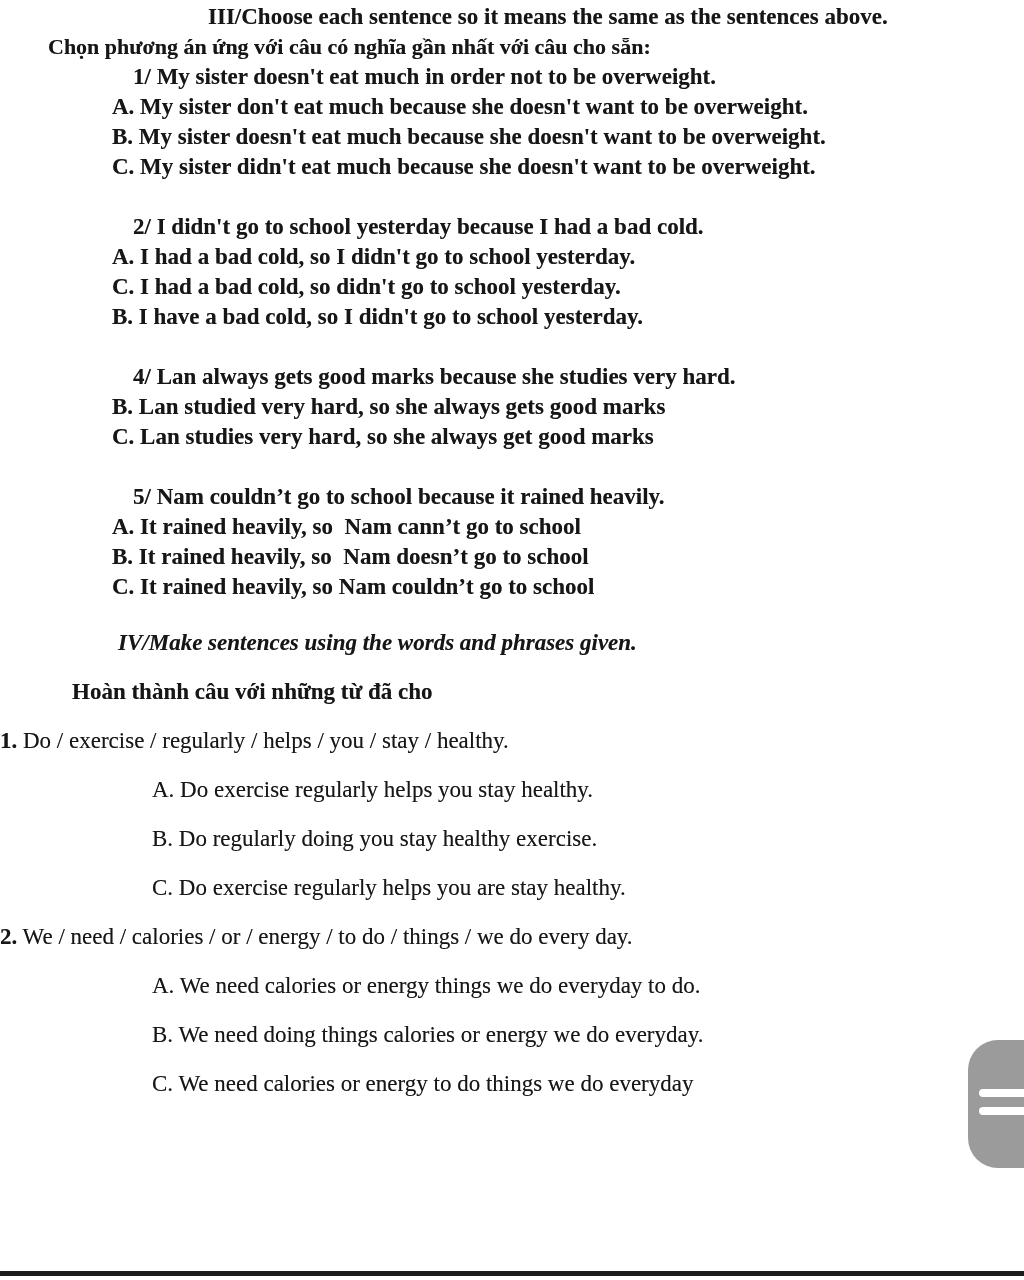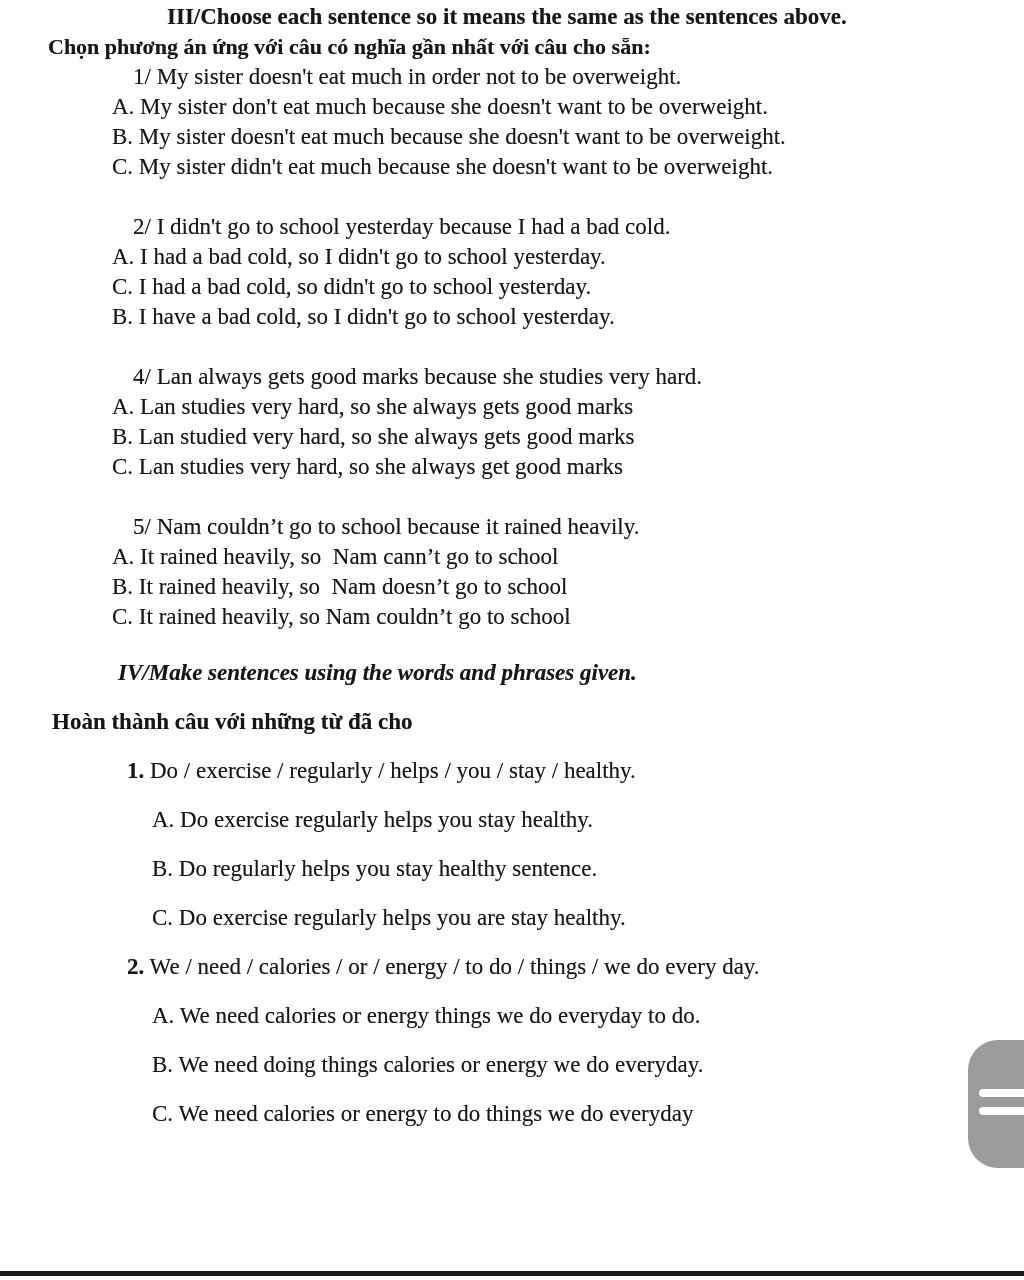--- a/index.html
+++ b/index.html
@@ -13,34 +13,34 @@
     overflow: hidden;
     font-family: "Liberation Serif", "DejaVu Serif", serif;
     color: #161616;
     text-shadow: 0 0 0.6px rgba(20,20,20,0.45);
   }
 
   .line { white-space: pre; }
 
   
   .t3 { height: 30px; line-height: 30px; font-size: 23px; }
-  .title3 { padding-left: 167px; font-weight: bold; }
+  .title3 { padding-left: 167px; font-weight: bold; margin-left: 41px; }
   .sec3 { padding-top: 2px; }
   .subtitle3 { padding-left: 48px; font-weight: bold; font-size: 22px; }
   .stem3 { padding-left: 133px; }
   .opt3 { padding-left: 112px; }
-  .q3 { margin-top: 30px; }
+  .q3 { margin-top: 30px; font-weight: bold; }
   .q3.first { margin-top: 0; }
 
   
   .sec4 { margin-top: 16px; }
   .t4 { height: 49px; line-height: 49px; font-size: 23px; }
   .title4 { padding-left: 118px; font-weight: bold; font-style: italic; }
-  .subtitle4 { padding-left: 52px; font-weight: bold; }
-  .stem4 { padding-left: 127px; }
+  .subtitle4 { padding-left: 72px; font-weight: bold; }
+  .stem4 { }
   .stem4 .qnum { font-weight: bold; }
   .opt4 { padding-left: 116px; margin-left: 36px; }
 
   
   .bottom-line {
     position: absolute;
     left: 0;
     top: 1271px;
     width: 1024px;
     height: 5px;
@@ -87,41 +87,40 @@
     <div class="q3">
       <div class="line t3 stem3">2/ I didn't go to school yesterday because I had a bad cold.</div>
       <div class="line t3 opt3">A. I had a bad cold, so I didn't go to school yesterday.</div>
       <div class="line t3 opt3">C. I had a bad cold, so didn't go to school yesterday.</div>
       <div class="line t3 opt3">B. I have a bad cold, so I didn't go to school yesterday.</div>
     </div>
 
 
     <div class="q3">
       <div class="line t3 stem3">4/ Lan always gets good marks because she studies very hard.</div>
-      <div class="line t3 opt3">A. Lan studies very hard, so she always gets good marks</div>
       <div class="line t3 opt3">B. Lan studied very hard, so she always gets good marks</div>
       <div class="line t3 opt3">C. Lan studies very hard, so she always get good marks</div>
     </div>
 
     <div class="q3">
       <div class="line t3 stem3">5/ Nam couldn’t go to school because it rained heavily.</div>
       <div class="line t3 opt3">A. It rained heavily, so  Nam cann’t go to school</div>
       <div class="line t3 opt3">B. It rained heavily, so  Nam doesn’t go to school</div>
       <div class="line t3 opt3">C. It rained heavily, so Nam couldn’t go to school</div>
     </div>
   </section>
 
   <section class="sec4">
     <div class="line t4 title4">IV/Make sentences using the words and phrases given.</div>
     <div class="line t4 subtitle4">Hoàn thành câu với những từ đã cho</div>
 
     <div>
       <div class="line t4 stem4"><span class="qnum">1.</span><span> Do / exercise / regularly / helps / you / stay / healthy.</span></div>
       <div class="line t4 opt4">A. Do exercise regularly helps you stay healthy.</div>
-      <div class="line t4 opt4">B. Do regularly helps you stay healthy sentence.</div>
+      <div class="line t4 opt4">B. Do regularly doing you stay healthy exercise.</div>
       <div class="line t4 opt4">C. Do exercise regularly helps you are stay healthy.</div>
     </div>
 
     <div>
       <div class="line t4 stem4"><span class="qnum">2.</span><span> We / need / calories / or / energy / to do / things / we do every day.</span></div>
       <div class="line t4 opt4">A. We need calories or energy things we do everyday to do.</div>
       <div class="line t4 opt4">B. We need doing things calories or energy we do everyday.</div>
       <div class="line t4 opt4">C. We need calories or energy to do things we do everyday</div>
     </div>
   </section>

